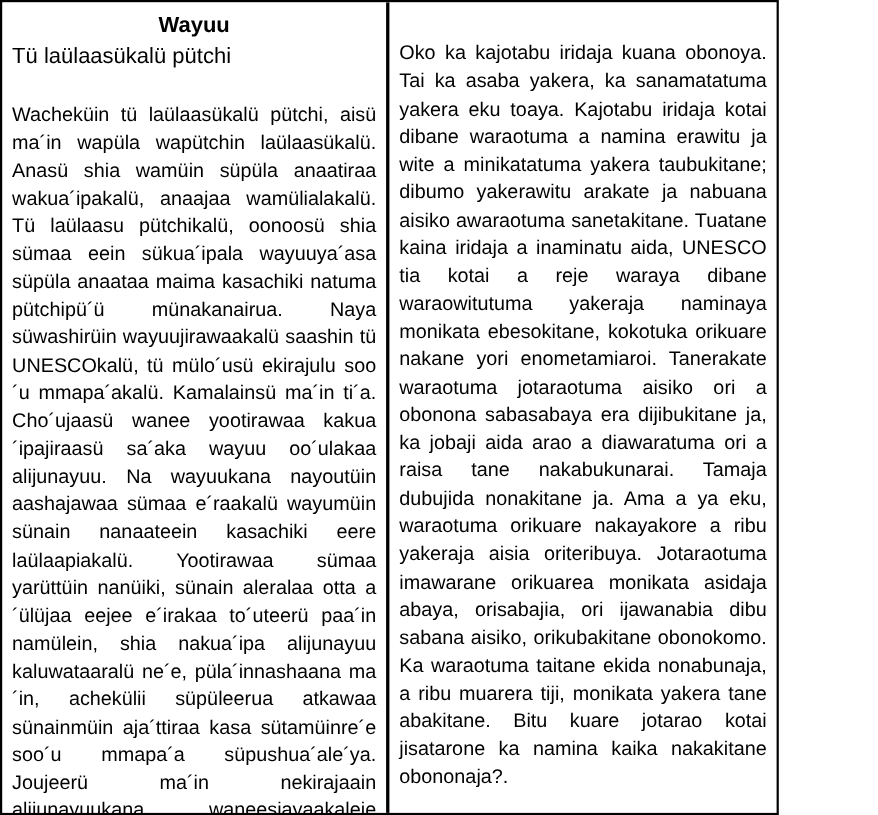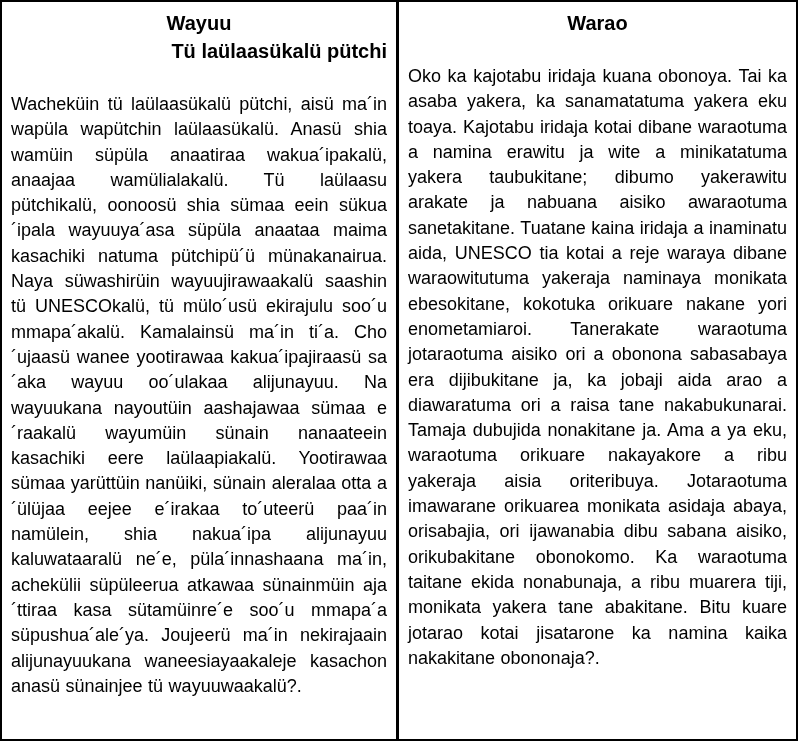--- a/index.html
+++ b/index.html
@@ -2,21 +2,21 @@
 <html><head>
 <meta charset="utf-8">
 <style>
   * { box-sizing: border-box; margin: 0; padding: 0; }
   html, body {
     background: #ffffff;
     font-family: "Liberation Sans", sans-serif;
     color: #000000;
   }
   .sheet {
-    width: 798px;
+    width: 708px;
     height: 741px;
     border: 2px solid #000000;
     background: #ffffff;
     display: flex;
     overflow: hidden;
   }
   .column {
     flex: 1 1 50%;
     padding: 7px 9px 6px 9px;
     overflow: hidden;
@@ -24,22 +24,22 @@
   .column.left {
     border-right: 3px solid #000000;
   }
   .col-title {
     text-align: center;
     font-weight: bold;
     font-size: 20px;
     line-height: 28px;
   }
   .col-subtitle {
-    text-align: right;
-    font-weight: bold;
+    text-align: left;
+    font-weight: normal;
     font-size: 20px;
     line-height: 28px;
   }
   .col-body {
     margin-top: 27px;
     font-size: 18px;
     line-height: 25.3px;
     text-align: justify;
     text-justify: inter-word;
     hyphens: none;
@@ -51,17 +51,16 @@
 
 <div class="sheet">
 
   <div class="column left">
     <div class="col-title">Wayuu</div>
     <div class="col-subtitle">Tü laülaasükalü pütchi</div>
     <div class="col-body">Wacheküin tü laülaasükalü pütchi, aisü ma´in wapüla wapütchin laülaasükalü. Anasü shia wamüin süpüla anaatiraa wakua´ipakalü, anaajaa wamülialakalü. Tü laülaasu pütchikalü, oonoosü shia sümaa eein sükua´ipala wayuuya´asa süpüla anaataa maima kasachiki natuma pütchipü´ü münakanairua. Naya süwashirüin wayuujirawaakalü saashin tü UNESCOkalü, tü mülo´usü ekirajulu soo´u mmapa´akalü. Kamalainsü ma´in ti´a. Cho´ujaasü wanee yootirawaa kakua´ipajiraasü sa´aka wayuu oo´ulakaa alijunayuu. Na wayuukana nayoutüin aashajawaa sümaa e´raakalü wayumüin sünain nanaateein kasachiki eere laülaapiakalü. Yootirawaa sümaa yarüttüin nanüiki, sünain aleralaa otta a´ülüjaa eejee e´irakaa to´uteerü paa´in namülein, shia nakua´ipa alijunayuu kaluwataaralü ne´e, püla´innashaana ma´in, achekülii süpüleerua atkawaa sünainmüin aja´ttiraa kasa sütamüinre´e soo´u mmapa´a süpushua´ale´ya. Joujeerü ma´in nekirajaain alijunayuukana waneesiayaakaleje kasachon anasü sünainjee tü wayuuwaakalü?.</div>
   </div>
 
   <div class="column right">
-    <div class="col-title">Warao</div>
     <div class="col-body">Oko ka kajotabu iridaja kuana obonoya. Tai ka asaba yakera, ka sanamatatuma yakera eku toaya. Kajotabu iridaja kotai dibane waraotuma a namina erawitu ja wite a minikatatuma yakera taubukitane; dibumo yakerawitu arakate ja nabuana aisiko awaraotuma sanetakitane. Tuatane kaina iridaja a inaminatu aida, UNESCO tia kotai a reje waraya dibane waraowitutuma yakeraja naminaya monikata ebesokitane, kokotuka orikuare nakane yori enometamiaroi. Tanerakate waraotuma jotaraotuma aisiko ori a obonona sabasabaya era dijibukitane ja, ka jobaji aida arao a diawaratuma ori a raisa tane nakabukunarai. Tamaja dubujida nonakitane ja. Ama a ya eku, waraotuma orikuare nakayakore a ribu yakeraja aisia oriteribuya. Jotaraotuma imawarane orikuarea monikata asidaja abaya, orisabajia, ori ijawanabia dibu sabana aisiko, orikubakitane obonokomo. Ka waraotuma taitane ekida nonabunaja, a ribu muarera tiji, monikata yakera tane abakitane. Bitu kuare jotarao kotai jisatarone ka namina kaika nakakitane obononaja?.</div>
   </div>
 
 </div>
 
 </body></html>

